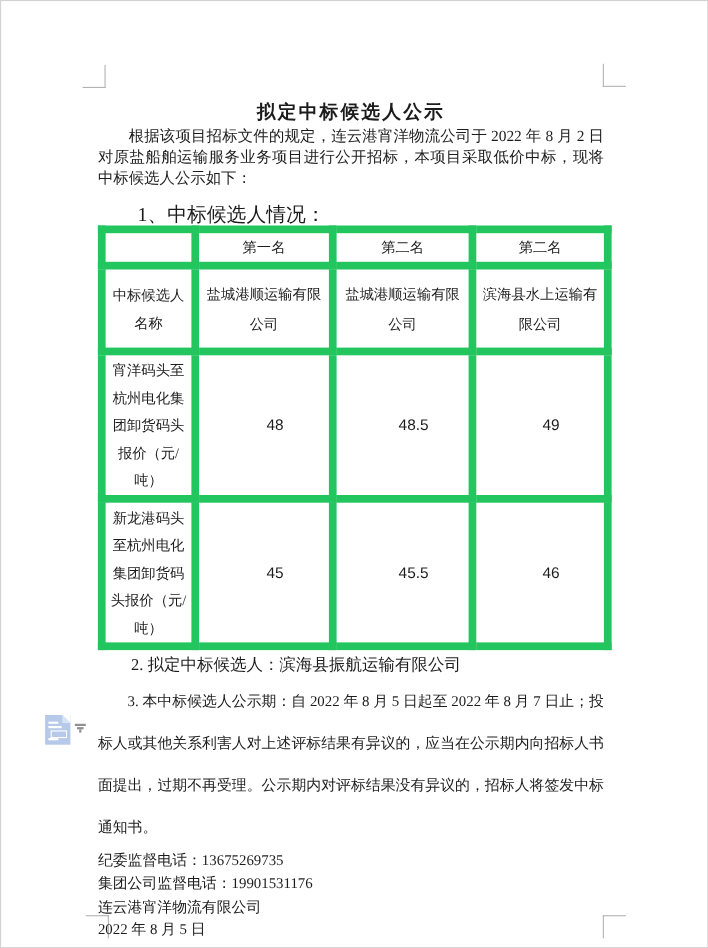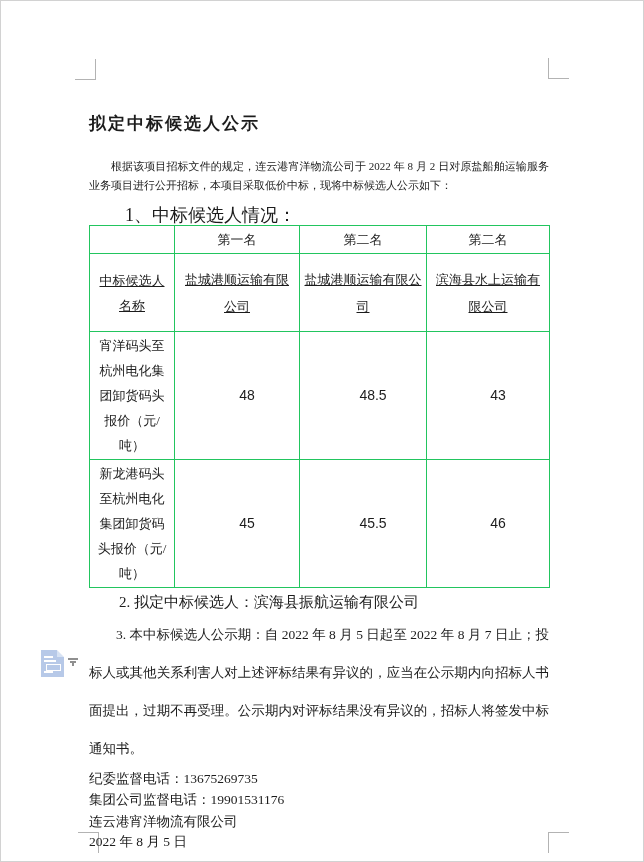--- a/index.html
+++ b/index.html
@@ -3,30 +3,30 @@
 <meta charset="utf-8">
 <style>
   html,body{margin:0;padding:0;}
   body{
     width:644px;height:862px;position:relative;background:#ffffff;
     font-family:"Liberation Serif","DejaVu Serif",serif;color:#1c1c1c;
     box-sizing:border-box;border:1px solid #d2d2d2;overflow:hidden;
   }
   .content{position:absolute;left:88px;top:78px;width:460px;}
   .doc-title{margin-top:16px;font-size:18px;font-weight:bold;text-align:center;line-height:26px;letter-spacing:0.5px;}
-  .doc-subtitle{margin-top:32px;font-size:17px;font-weight:bold;text-align:left;line-height:26px;letter-spacing:2px;}
-  .intro{margin-top:20px;font-size:11px;line-height:19px;text-align:justify;text-indent:2em;}
+  .doc-subtitle{margin-top:10px;font-size:17px;font-weight:bold;text-align:center;line-height:26px;letter-spacing:2px;}
+  .intro{margin-top:0;font-size:14px;line-height:19px;text-align:justify;text-indent:2em;}
   .item1{font-size:18px;line-height:19px;text-indent:2em;}
   table.bid{border-collapse:collapse;table-layout:fixed;width:460px;margin-top:0;}
-  table.bid td{border:1px solid #22c55e;text-align:center;vertical-align:middle;
+  table.bid td{border:7px solid #22c55e;text-align:center;vertical-align:middle;
     font-size:13px;line-height:25px;padding:1px 4px;box-sizing:border-box;}
   table.bid td.company{line-height:27px;font-size:13px;}
   table.bid td.num{font-family:"Liberation Sans","DejaVu Sans",sans-serif;font-size:14px;padding-left:24px;}
   tr.hdr td{height:28px;line-height:24px;}
-  tr.names td{height:78px;text-decoration:underline;}
+  tr.names td{height:78px;}
   tr.price1 td{height:127px;}
   tr.price2 td{height:128px;}
   .item2{margin-top:1px;font-size:15px;line-height:27px;text-indent:2em;}
   .item3{font-size:13.5px;line-height:38px;text-align:justify;text-indent:2em;}
   .phone{font-size:13.5px;line-height:21px;}
   .sig-block{text-align:left;font-size:13.5px;line-height:20px;margin-top:2px;}
   .sig-date{padding-right:10px;}
   
   .mark{position:absolute;width:20px;height:20px;}
   .mark.tl{left:74px;top:58px;border-right:1px solid #b3b3b3;border-bottom:1px solid #b3b3b3;}
@@ -91,21 +91,21 @@
     <tr class="names">
       <td>中标候选人名称</td>
       <td class="company">盐城港顺运输有限公司</td>
       <td class="company">盐城港顺运输有限公司</td>
       <td class="company">滨海县水上运输有限公司</td>
     </tr>
     <tr class="price1">
       <td>宵洋码头至杭州电化集团卸货码头报价（元/吨）</td>
       <td class="num">48</td>
       <td class="num">48.5</td>
-      <td class="num">43</td>
+      <td class="num">49</td>
     </tr>
     <tr class="price2">
       <td>新龙港码头至杭州电化集团卸货码头报价（元/吨）</td>
       <td class="num">45</td>
       <td class="num">45.5</td>
       <td class="num">46</td>
     </tr>
   </tbody>
     </table>
 

